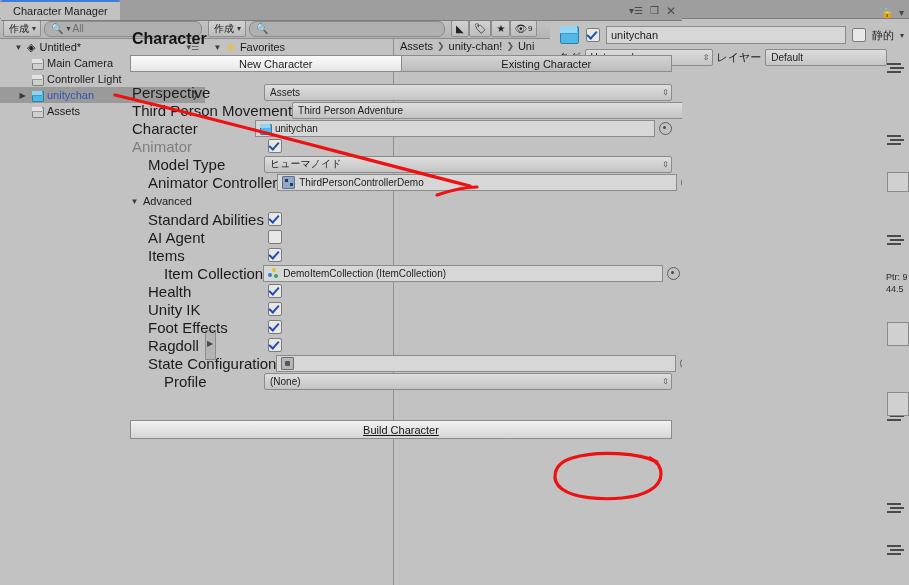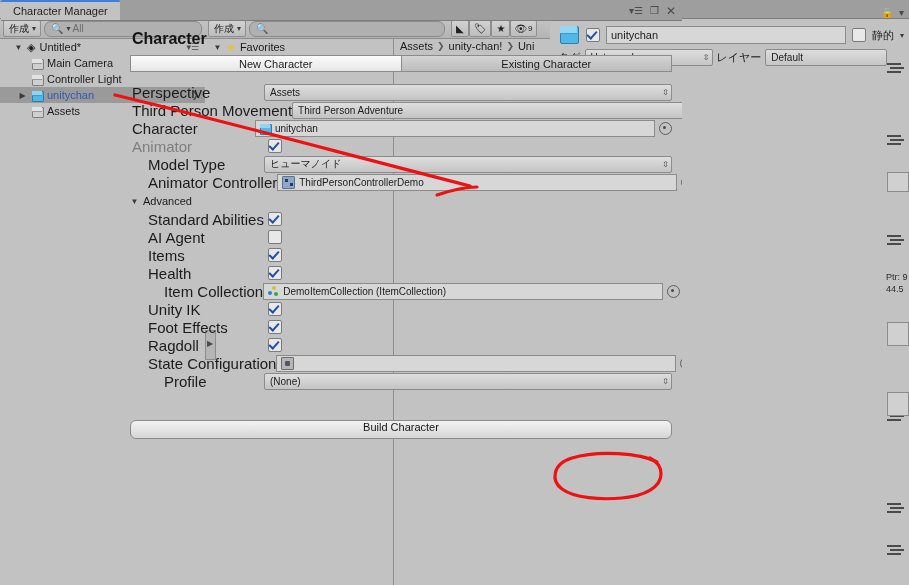--- a/index.html
+++ b/index.html
@@ -198,23 +198,23 @@
     border:1px solid #6e6e6e;border-radius:1px;position:relative;
   }
   .cfgicon:after{
     content:"";position:absolute;left:3px;top:3px;width:5px;height:5px;
     background:#556; border-radius:1px;
   }
   .advhdr{display:flex;align-items:center;gap:4px;height:18px;font-size:11px;color:#1b1b1b;}
   .buildbtn{
     position:absolute;left:8px;right:10px;height:17px;
     background:linear-gradient(#f2f2f2,#d6d6d6);
-    border:1px solid #8b8b8b;border-radius:6px;
-    display:flex;align-items:flex-start;justify-content:center;
-    font-size:11px;color:#151515;
+    border:1px solid #8b8b8b;border-radius:0;
+    display:flex;align-items:center;justify-content:center;
+    font-size:11px;color:#151515;text-decoration:underline;
   }
 
   
   #annot{position:absolute;left:0;top:0;width:909px;height:585px;pointer-events:none;}
 </style>
 </head>
 <body>
 
 <div id="hierarchy" class="panel">
   <div class="tabstrip">
@@ -537,40 +537,40 @@
               <span class="cbox"></span>
             </span>
           </div>
           <div class="frow">
             <span class="flabel" style="padding-left: 18px;">Items</span>
             <span class="fctl" style="width: 404px; justify-content: flex-start;">
               <span class="cbox on"></span>
             </span>
           </div>
           <div class="frow">
-            <span class="flabel" style="padding-left: 18px;">Health</span>
-            <span class="fctl" style="width: 404px; justify-content: flex-start;">
-              <span class="cbox on"></span>
-            </span>
-          </div>
-          <div class="frow">
             <span class="flabel" style="padding-left: 34px;">Item Collection</span>
             <span class="fctl">
               <span class="objfield" style="width: 390px;">
                 <span class="itemicon">
                   <i style="left:0;top:5px;background:#2f7fd0"></i>
                   <i style="left:4px;top:0;background:#d8c23a"></i>
                   <i style="left:6px;top:6px;background:#2fa84f"></i>
                 </span>
                 <span>DemoItemCollection (ItemCollection)</span>
               </span>
               <span class="targetdot"></span>
             </span>
           </div>
           <div class="frow">
+            <span class="flabel" style="padding-left: 18px;">Health</span>
+            <span class="fctl" style="width: 404px; justify-content: flex-start;">
+              <span class="cbox on"></span>
+            </span>
+          </div>
+          <div class="frow">
             <span class="flabel" style="padding-left: 18px;">Unity IK</span>
             <span class="fctl" style="width: 404px; justify-content: flex-start;">
               <span class="cbox on"></span>
             </span>
           </div>
           <div class="frow">
             <span class="flabel" style="padding-left: 18px; text-align: center;">Foot Effects</span>
             <span class="fctl" style="width: 404px; justify-content: flex-start;">
               <span class="cbox on"></span>
             </span>

